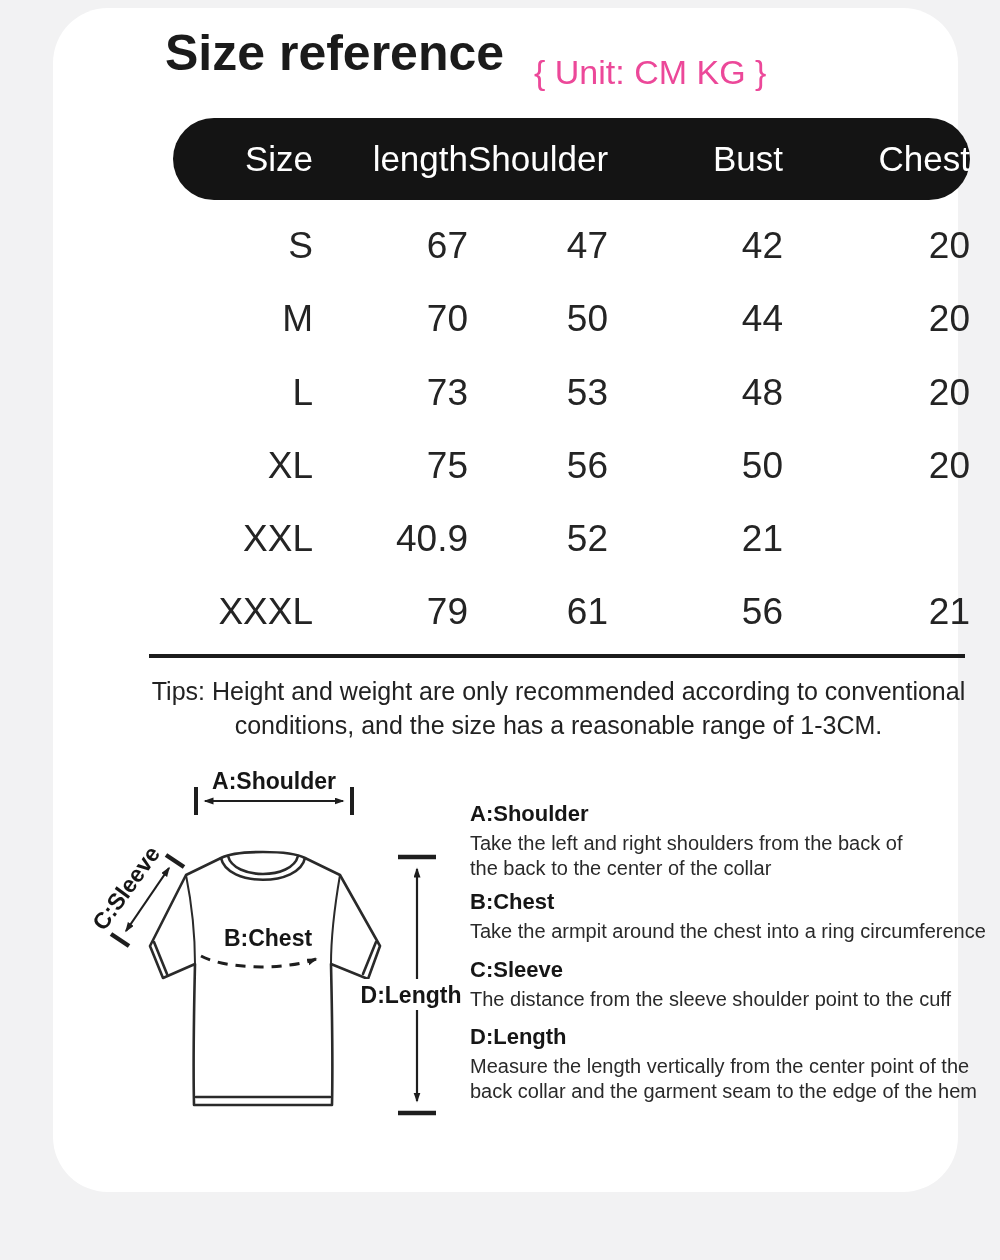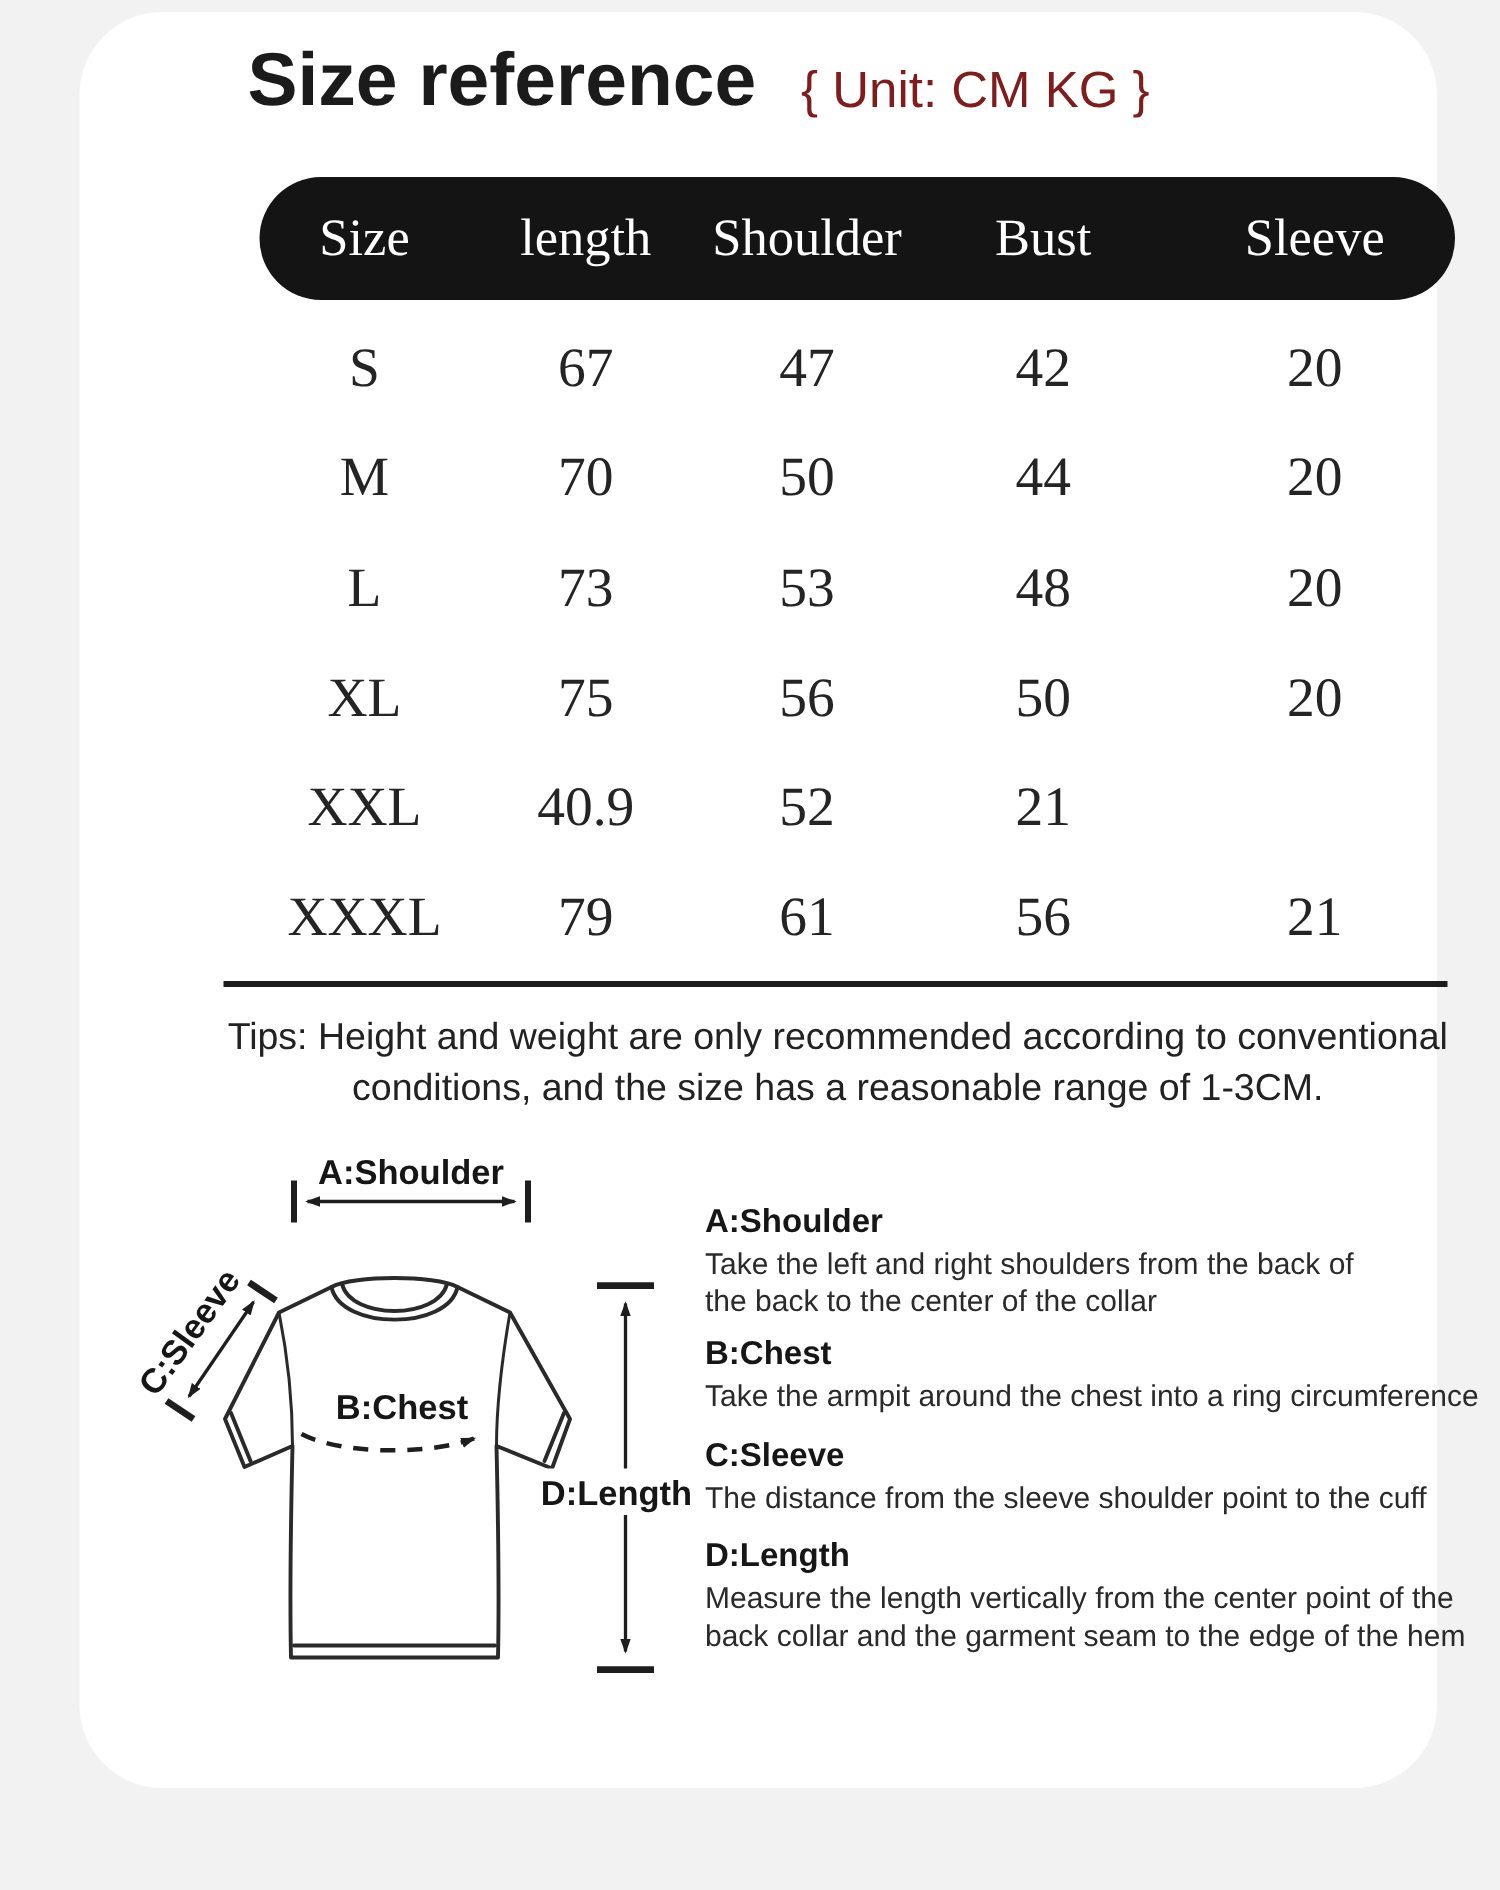--- a/index.html
+++ b/index.html
@@ -11,26 +11,26 @@
     color:#202020;
     overflow:hidden;
   }
   .card {
     position:absolute; left:53px; top:8px; width:905px; height:1184px;
     background:#ffffff; border-radius:55px;
   }
   
   .title-row { position:absolute; left:112px; top:16px; }
   .page-title { font-size:50px; font-weight:bold; color:#1b1b1b; line-height:58px; letter-spacing:0;margin-top:15px; }
-  .unit-label { position:absolute; left:481px; top:32px; font-size:34px; font-weight:400; color:#7f1d1d; line-height:40px; white-space:nowrap; }
+  .unit-label { position:absolute; left:481px; top:44px; font-size:34px; font-weight:400; color:#ec4899; line-height:40px; white-space:nowrap; }
   
   .grid5 {
     display:grid;
     grid-template-columns:140px 155px 140px 175px 187px;
-    align-items:center; text-align:center;font-family:Liberation Serif, serif;
+    align-items:center; text-align:right;
   }
   .thead {
     position:absolute; left:120px; top:110px; width:797px; height:82px;
     background:#141414; border-radius:41px; color:#ffffff; font-size:35px;
   }
   .trow {
     position:absolute; left:120px; width:797px; height:73px;
     font-size:37px; color:#242424;
   }
   .r0{top:201px}.r1{top:274px}.r2{top:348px}.r3{top:421px}.r4{top:494px}.r5{top:567px}
@@ -53,21 +53,21 @@
   <div class="title-row">
     <span class="page-title">Size reference</span>
   </div>
   <div class="unit-label">{ Unit: CM KG }</div>
 
   <div class="thead grid5">
     <span>Size</span>
     <span>length</span>
     <span>Shoulder</span>
     <span>Bust</span>
-    <span>Sleeve</span>
+    <span>Chest</span>
   </div>
 
   <div class="trow r0 grid5">
     <span>S</span>
     <span>67</span>
     <span>47</span>
     <span>42</span>
     <span>20</span>
   </div>
   <div class="trow r1 grid5">

